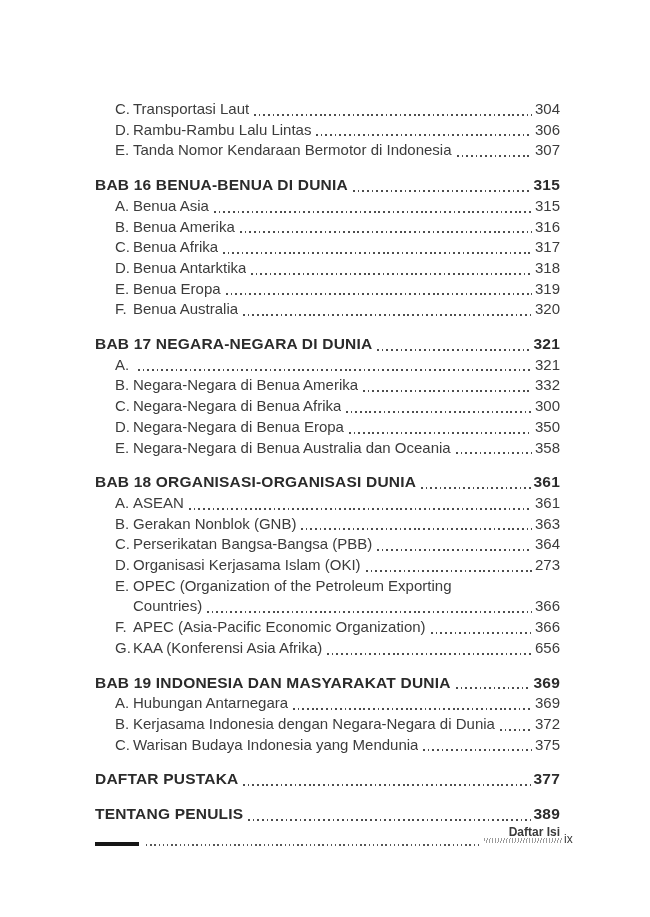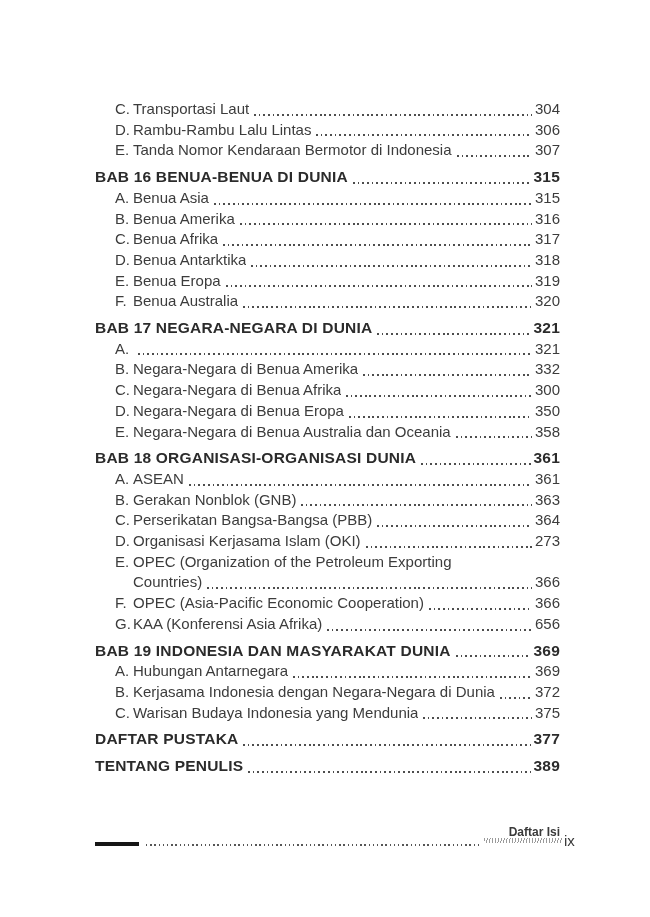--- a/index.html
+++ b/index.html
@@ -41,21 +41,21 @@
       transparent 1.7px, transparent 4.7px);
   }
 
   .row .pagenum { white-space: nowrap; }
 
   .heading {
     font-weight: 700;
     font-size: 15.5px;
     letter-spacing: 0.2px;
     color: var(--heading-ink, #2b2b2b);
-    margin-top: 6px;
+    margin-top: 14px;
   }
   .heading .pagenum { font-weight: 700; }
 
   .item { padding-left: 20px; }
   .item .label { flex: 0 0 18px; }
   .i-title { overflow: hidden; text-overflow: clip; }
 
   
   .footer-bar {
     position: absolute;
@@ -82,21 +82,21 @@
   .footer-hatch {
     position: absolute;
     left: 484px; top: 838px;
     width: 78px; height: 5px;
     background-image: repeating-linear-gradient(
       100deg, #9a9a9a 0, #9a9a9a 1px, transparent 1px, transparent 2.8px);
   }
   .footer-pagenum {
     position: absolute;
     left: 564px; top: 832px;
-    font-size: 15px;
+    font-size: 12px;
     color: var(--footer-ink, #3a3a3a);
   }
 </style>
 </head>
 <body>
 
 <div class="page">
   <main class="toc" id="toc">
   <div class="row item">
     <span class="label">C.</span>
@@ -249,21 +249,21 @@
 
   <div class="row item">
     <span class="label"></span>
     <span class="i-title">Countries)</span>
     <span class="leader"></span>
     <span class="pagenum">366</span>
   </div>
 
   <div class="row item">
     <span class="label">F.</span>
-    <span class="i-title">OPEC (Asia-Pacific Economic Cooperation)</span>
+    <span class="i-title">APEC (Asia-Pacific Economic Organization)</span>
     <span class="leader"></span>
     <span class="pagenum">366</span>
   </div>
 
   <div class="row item">
     <span class="label">G.</span>
     <span class="i-title">KAA (Konferensi Asia Afrika)</span>
     <span class="leader"></span>
     <span class="pagenum">656</span>
   </div>

